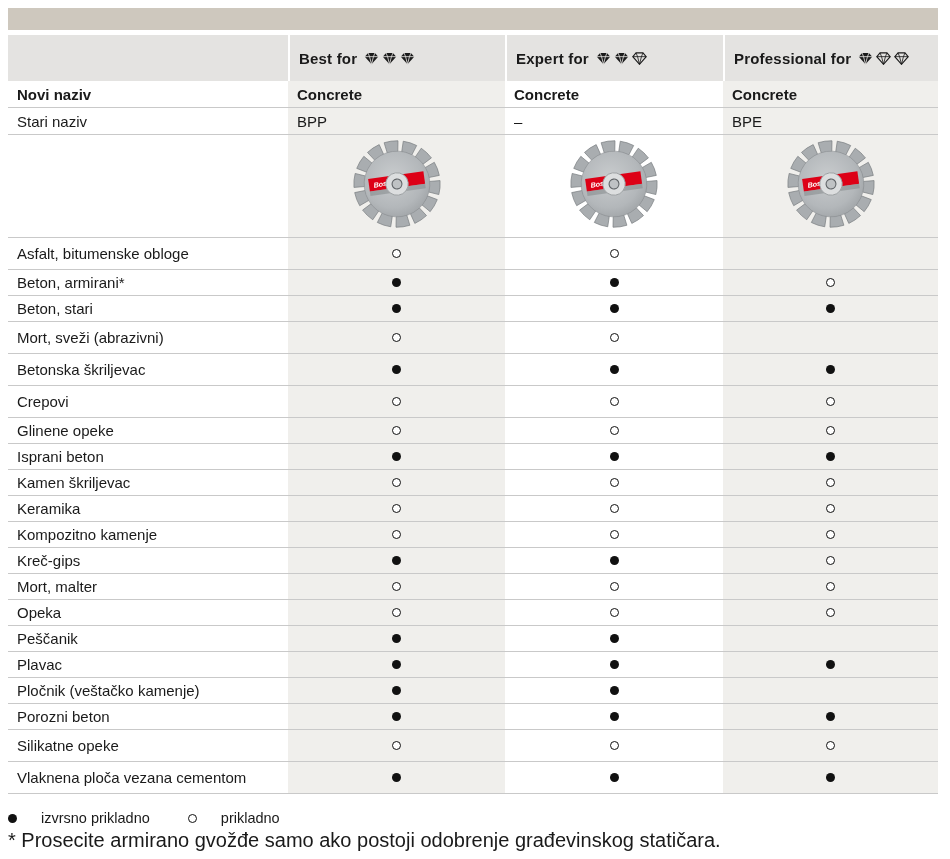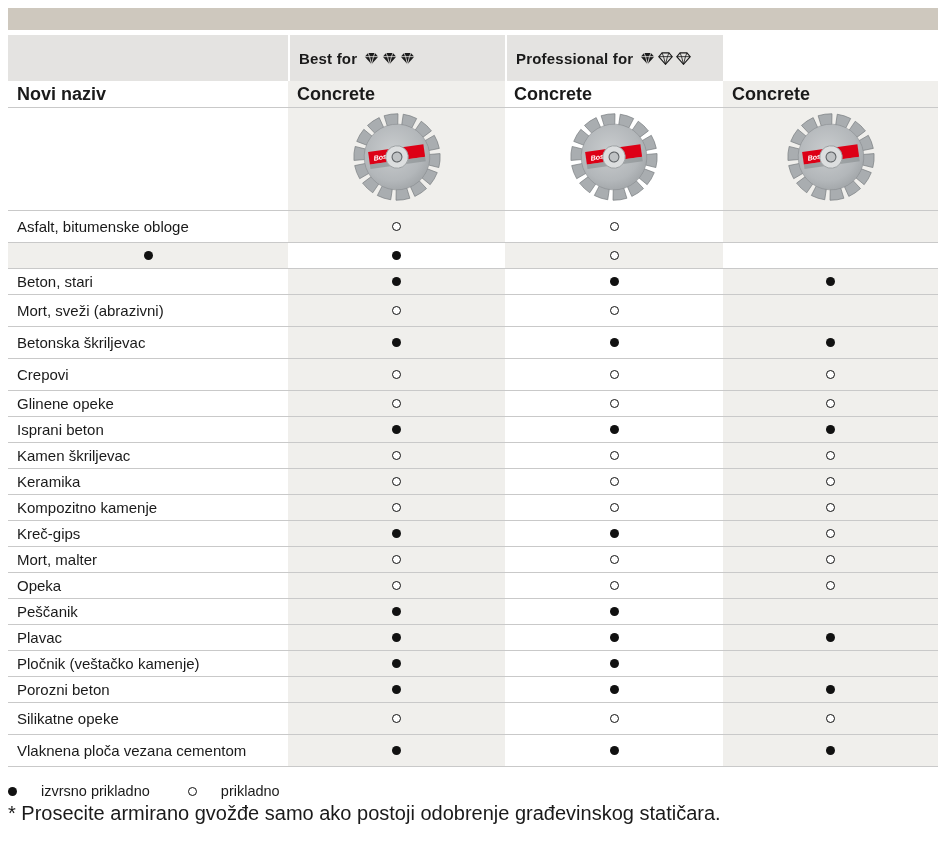--- a/index.html
+++ b/index.html
@@ -26,21 +26,21 @@
   
   .header-row{height:46px;}
   .header-row .cell{background:var(--header-bg);}
   .header-row .cell + .cell{border-left:2px solid #ffffff;}
   .tier-cell{padding-left:9px;gap:7px;}
   .tier-label{font-weight:bold;font-size:15px;letter-spacing:.2px;}
   .diamonds{display:inline-flex;gap:3px;align-items:center;margin-top:1px;}
   .gem{display:block;}
   
   .name-row{height:27px;border-bottom:1px solid var(--sep);}
-  .name-row .cell{padding-left:9px;font-size:18px;}
+  .name-row .cell{padding-left:9px;font-size:15px;}
   .bold-row .cell{font-weight:bold;}
   
   .image-row{height:103px;border-bottom:1px solid var(--sep);}
   .image-row .cell{justify-content:center;}
   
   .mat-row{height:26px;border-bottom:1px solid var(--sep);}
   .mat-row.tall{height:32px;}
   .mat-row .label-cell{padding-left:9px;font-size:15px;}
   .rating-cell{justify-content:center;}
   .dot{display:inline-block;border-radius:50%;}
@@ -73,20 +73,37 @@
               <path d="M4.3 1 L11.7 1 L15.2 5 L8 13.2 L0.8 5 Z" fill="#1a1a1a"></path>
               <path d="M0.8 5 L15.2 5 M4.3 1 L5.9 5 L8 13.2 M11.7 1 L10.1 5 L8 13.2" stroke="#e4e3e1" stroke-width="0.9" fill="none"></path>
             </svg>
             <svg class="gem" width="15" height="13" viewBox="0 0 16 14">
               <path d="M4.3 1 L11.7 1 L15.2 5 L8 13.2 L0.8 5 Z" fill="#1a1a1a"></path>
               <path d="M0.8 5 L15.2 5 M4.3 1 L5.9 5 L8 13.2 M11.7 1 L10.1 5 L8 13.2" stroke="#e4e3e1" stroke-width="0.9" fill="none"></path>
             </svg>
           </span>
       </div>
       <div class="cell tier-cell">
+        <span class="tier-label">Expert for</span>
+        <span class="diamonds">
+            <svg class="gem" width="15" height="13" viewBox="0 0 16 14">
+              <path d="M4.3 1 L11.7 1 L15.2 5 L8 13.2 L0.8 5 Z" fill="#1a1a1a"></path>
+              <path d="M0.8 5 L15.2 5 M4.3 1 L5.9 5 L8 13.2 M11.7 1 L10.1 5 L8 13.2" stroke="#e4e3e1" stroke-width="0.9" fill="none"></path>
+            </svg>
+            <svg class="gem" width="15" height="13" viewBox="0 0 16 14">
+              <path d="M4.3 1 L11.7 1 L15.2 5 L8 13.2 L0.8 5 Z" fill="#1a1a1a"></path>
+              <path d="M0.8 5 L15.2 5 M4.3 1 L5.9 5 L8 13.2 M11.7 1 L10.1 5 L8 13.2" stroke="#e4e3e1" stroke-width="0.9" fill="none"></path>
+            </svg>
+            <svg class="gem" width="15" height="13" viewBox="0 0 16 14">
+              <path d="M4.3 1 L11.7 1 L15.2 5 L8 13.2 L0.8 5 Z" fill="none" stroke="#1a1a1a" stroke-width="1.2"></path>
+              <path d="M0.8 5 L15.2 5 M4.3 1 L5.9 5 L8 13.2 M11.7 1 L10.1 5 L8 13.2" stroke="#1a1a1a" stroke-width="0.9" fill="none"></path>
+            </svg>
+          </span>
+      </div>
+      <div class="cell tier-cell">
         <span class="tier-label">Professional for</span>
         <span class="diamonds">
             <svg class="gem" width="15" height="13" viewBox="0 0 16 14">
               <path d="M4.3 1 L11.7 1 L15.2 5 L8 13.2 L0.8 5 Z" fill="#1a1a1a"></path>
               <path d="M0.8 5 L15.2 5 M4.3 1 L5.9 5 L8 13.2 M11.7 1 L10.1 5 L8 13.2" stroke="#e4e3e1" stroke-width="0.9" fill="none"></path>
             </svg>
             <svg class="gem" width="15" height="13" viewBox="0 0 16 14">
               <path d="M4.3 1 L11.7 1 L15.2 5 L8 13.2 L0.8 5 Z" fill="none" stroke="#1a1a1a" stroke-width="1.2"></path>
               <path d="M0.8 5 L15.2 5 M4.3 1 L5.9 5 L8 13.2 M11.7 1 L10.1 5 L8 13.2" stroke="#1a1a1a" stroke-width="0.9" fill="none"></path>
             </svg>
@@ -98,20 +115,26 @@
       </div>
     </div>
 
     <div class="row name-row bold-row">
       <div class="cell">Novi naziv</div>
       <div class="cell shade">Concrete</div>
       <div class="cell">Concrete</div>
       <div class="cell shade">Concrete</div>
     </div>
 
+    <div class="row name-row">
+      <div class="cell">Stari naziv</div>
+      <div class="cell shade">BPP</div>
+      <div class="cell">–</div>
+      <div class="cell shade">BPE</div>
+    </div>
 
     <div class="row image-row">
       <div class="cell"></div>
       <div class="cell shade">
           <span class="disc"><svg width="90" height="90" viewBox="0 0 100 100">
               <defs>
                 <radialGradient id="discg" cx="45%" cy="40%" r="65%">
                   <stop offset="0%" stop-color="#c9ccce"></stop>
                   <stop offset="70%" stop-color="#b3b7ba"></stop>
                   <stop offset="100%" stop-color="#9fa3a6"></stop>
@@ -216,20 +239,23 @@
     </div>
     <div class="cell shade rating-cell">
             <span class="dot outline"></span>
           </div>
     <div class="cell rating-cell">
             <span class="dot outline"></span>
           </div>
     <div class="cell shade rating-cell"></div>
   </div>
         <div class="row mat-row">
+    <div class="cell label-cell">
+      <span>Beton, armirani*</span>
+    </div>
     <div class="cell shade rating-cell">
             <span class="dot filled"></span>
           </div>
     <div class="cell rating-cell">
             <span class="dot filled"></span>
           </div>
     <div class="cell shade rating-cell">
             <span class="dot outline"></span>
           </div>
   </div>

